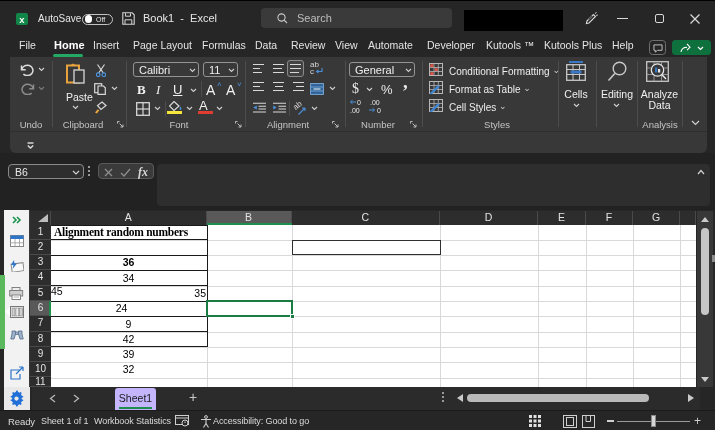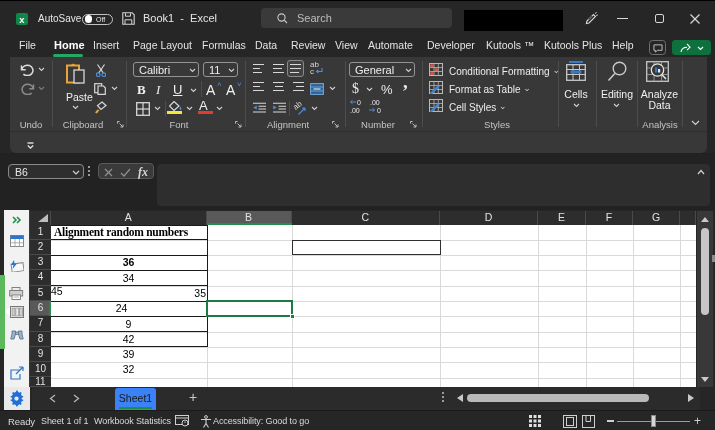--- a/index.html
+++ b/index.html
@@ -568,21 +568,21 @@
         <circle cx="12" cy="12" r="3" fill="#e9e9e9"></circle>
       </svg>
     </div>
     <div class="abs" style="left:32px;top:0;width:668px;height:23px;background:#2b2b2b;"></div>
     <svg class="abs" style="left:49px;top:7px;" width="7" height="9" viewBox="0 0 7 9">
         <path d="M6 1 L1.5 4.5 L6 8" fill="none" stroke="#b5b5b5" stroke-width="1.3"></path>
       </svg>
     <svg class="abs" style="left:73px;top:7px;" width="7" height="9" viewBox="0 0 7 9">
         <path d="M1 1 L5.5 4.5 L1 8" fill="none" stroke="#b5b5b5" stroke-width="1.3"></path>
       </svg>
-    <div class="abs" style="left:115px;top:1px;width:41px;height:22px;background:#3b82f6;border-radius:3px 3px 0 0;">
+    <div class="abs" style="left:115px;top:1px;width:41px;height:22px;background:#c4b5fd;border-radius:3px 3px 0 0;">
       <div class="abs" style="left:0;top:3.5px;width:41px;text-align:center;font-size:10.5px;color:#1a1a1a;">Sheet1</div>
       <div class="abs" style="left:4px;top:18.5px;width:33px;height:2.5px;background:#1e8e4d;"></div>
     </div>
     <div class="abs" style="left:189px;top:2px;font-size:14px;color:#c9c9c9;">+</div>
     <div class="abs" style="left:442px;top:5px;width:2px;height:2px;background:#9a9a9a;box-shadow:0 4px #9a9a9a, 0 8px #9a9a9a;"></div>
     <svg class="abs" style="left:457px;top:7px;" width="6" height="8" viewBox="0 0 6 8">
         <path d="M6 0 L0 4 L6 8 Z" fill="#c9c9c9"></path>
       </svg>
     <div class="abs" style="left:467px;top:7px;width:182px;height:8px;background:#b9b9b9;border-radius:4px;"></div>
     <svg class="abs" style="left:688px;top:7px;" width="6" height="8" viewBox="0 0 6 8">

